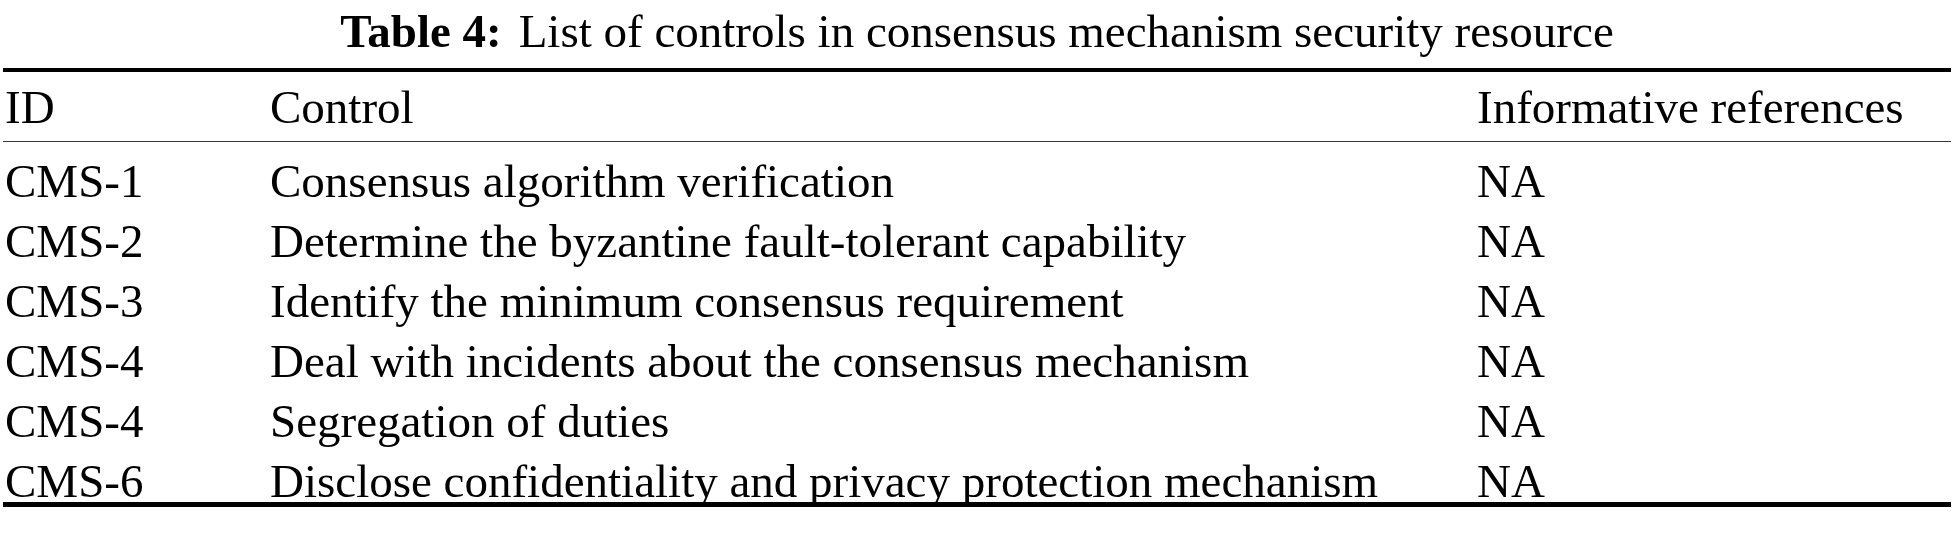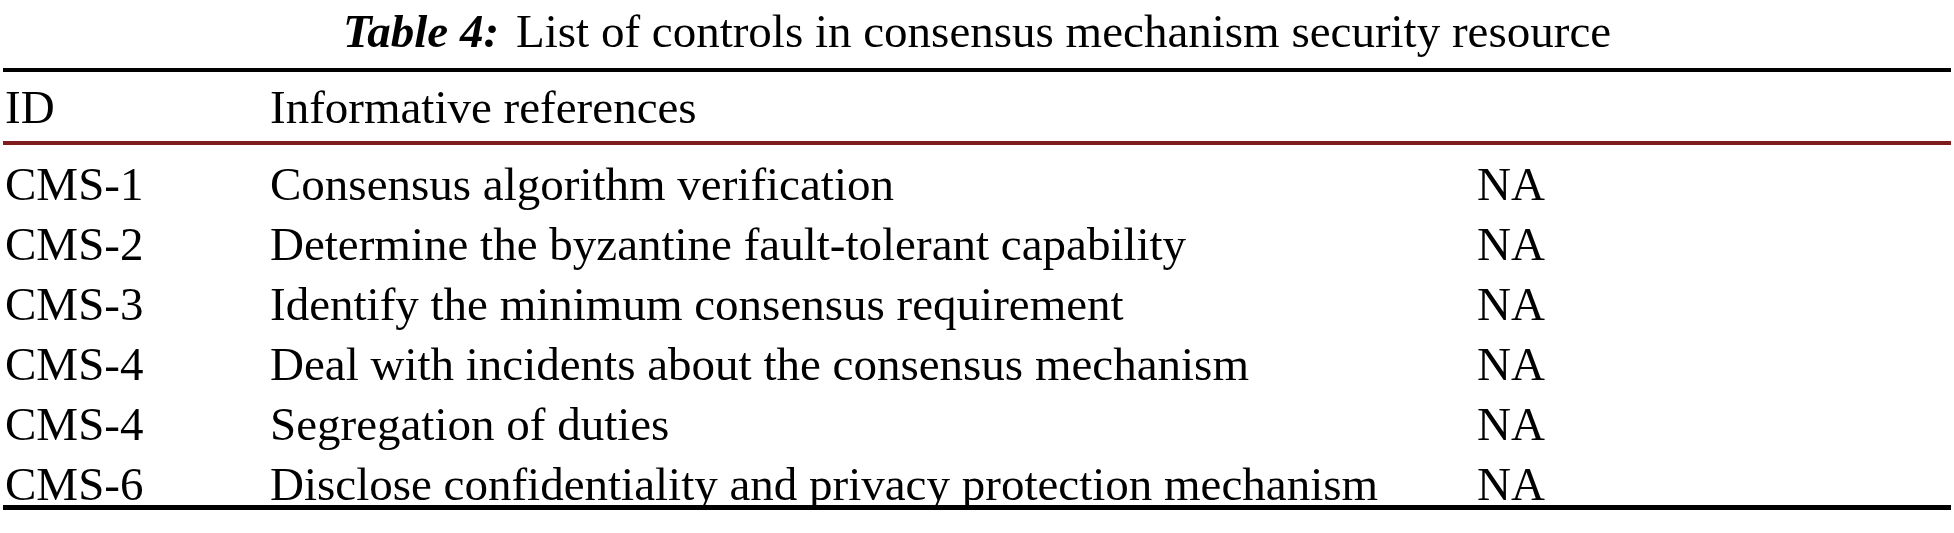--- a/index.html
+++ b/index.html
@@ -19,38 +19,37 @@
   .caption {
     width: 100%;
     padding-top: 2px;
     text-align: center;
     line-height: 58px;
     white-space: nowrap;
   }
   .caption .label {
     font-weight: bold;
     margin-right: 0.36em;
-    font-style: italic;
   }
   
   .tbl {
     position: absolute;
     top: 68px;
     left: 3px;
     width: 1948px;
     border-top: 4px solid #000000;
     border-bottom: 5px solid #000000;
   }
   .row {
     display: grid;
     grid-template-columns: 267px 1207px 1fr;
   }
   .row.head {
     height: 69px;
-    border-bottom: 4px solid #7f1d1d;
+    border-bottom: 1px solid #7f1d1d;
   }
   .row.data {
     height: 60px;
   }
   .cell {
     display: flex;
     align-items: center;
     white-space: nowrap;
     overflow: visible;
   }
@@ -66,20 +65,21 @@
 <body>
 
 <div class="caption">
   <span class="label">Table 4:</span><span>List of controls in consensus mechanism security resource</span>
 </div>
 
 <div class="tbl">
 
   <div class="row head">
     <div class="cell id">ID</div>
+    <div class="cell">Control</div>
     <div class="cell">Informative references</div>
   </div>
 
   <div class="row data">
     <div class="cell id">CMS-1</div>
     <div class="cell">Consensus algorithm verification</div>
     <div class="cell">NA</div>
   </div>
 
   <div class="row data">

